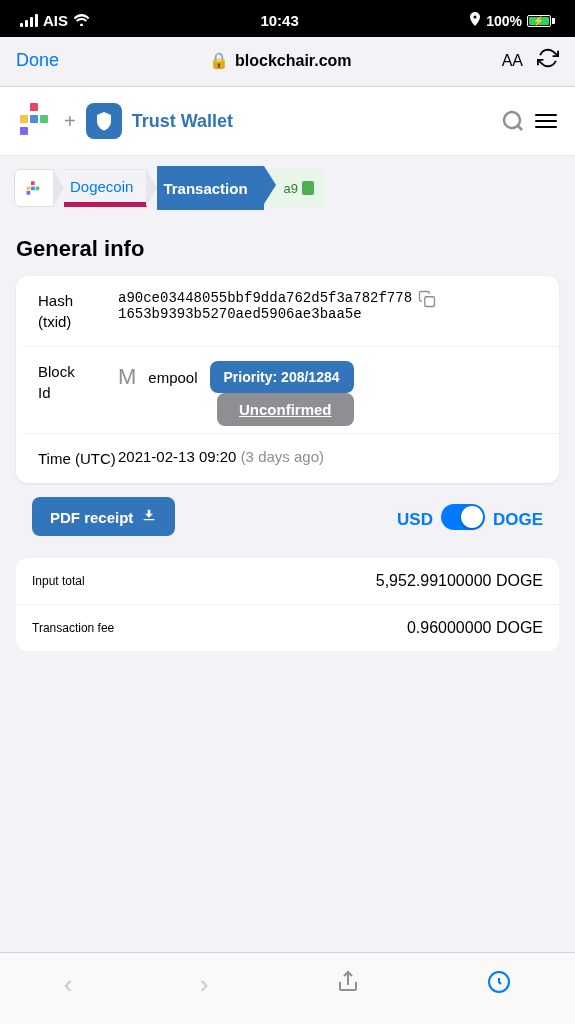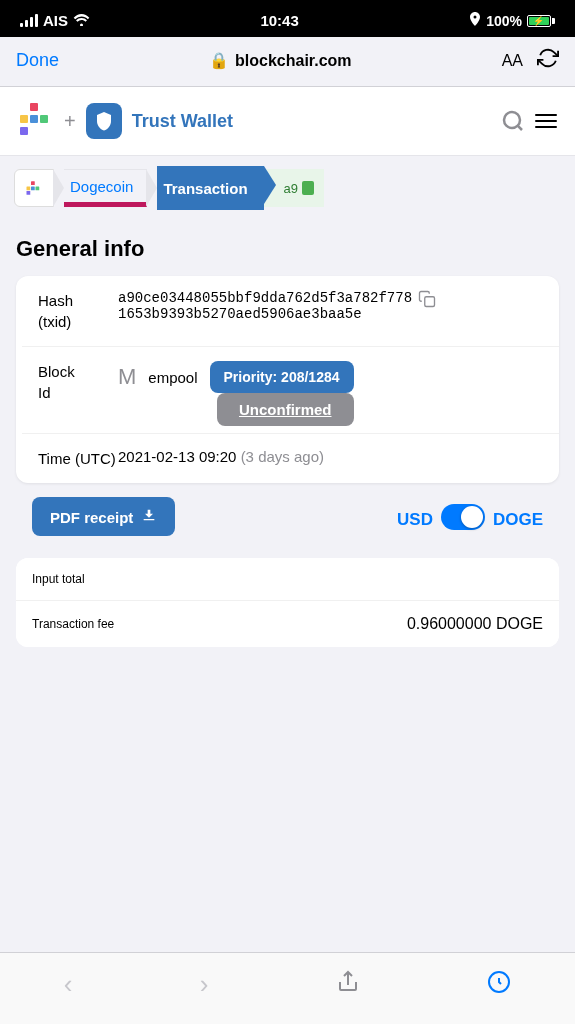--- a/index.html
+++ b/index.html
@@ -547,20 +547,21 @@
         <div class="toggle-switch">
           <div class="toggle-knob"></div>
         </div>
         <span>DOGE</span>
       </div>
     </div>
 
     <div class="data-rows-container">
       <div class="data-row">
         <span class="data-label">Input total</span>
+        <span class="data-value">5,952.99100000 DOGE</span>
       </div>
       <div class="data-row" style="border-bottom:none;justify-content:space-between;">
         <span class="data-label">Transaction fee</span>
         <span class="data-value">0.96000000 DOGE</span>
       </div>
     </div>
 
   </div>
 </div>
 

